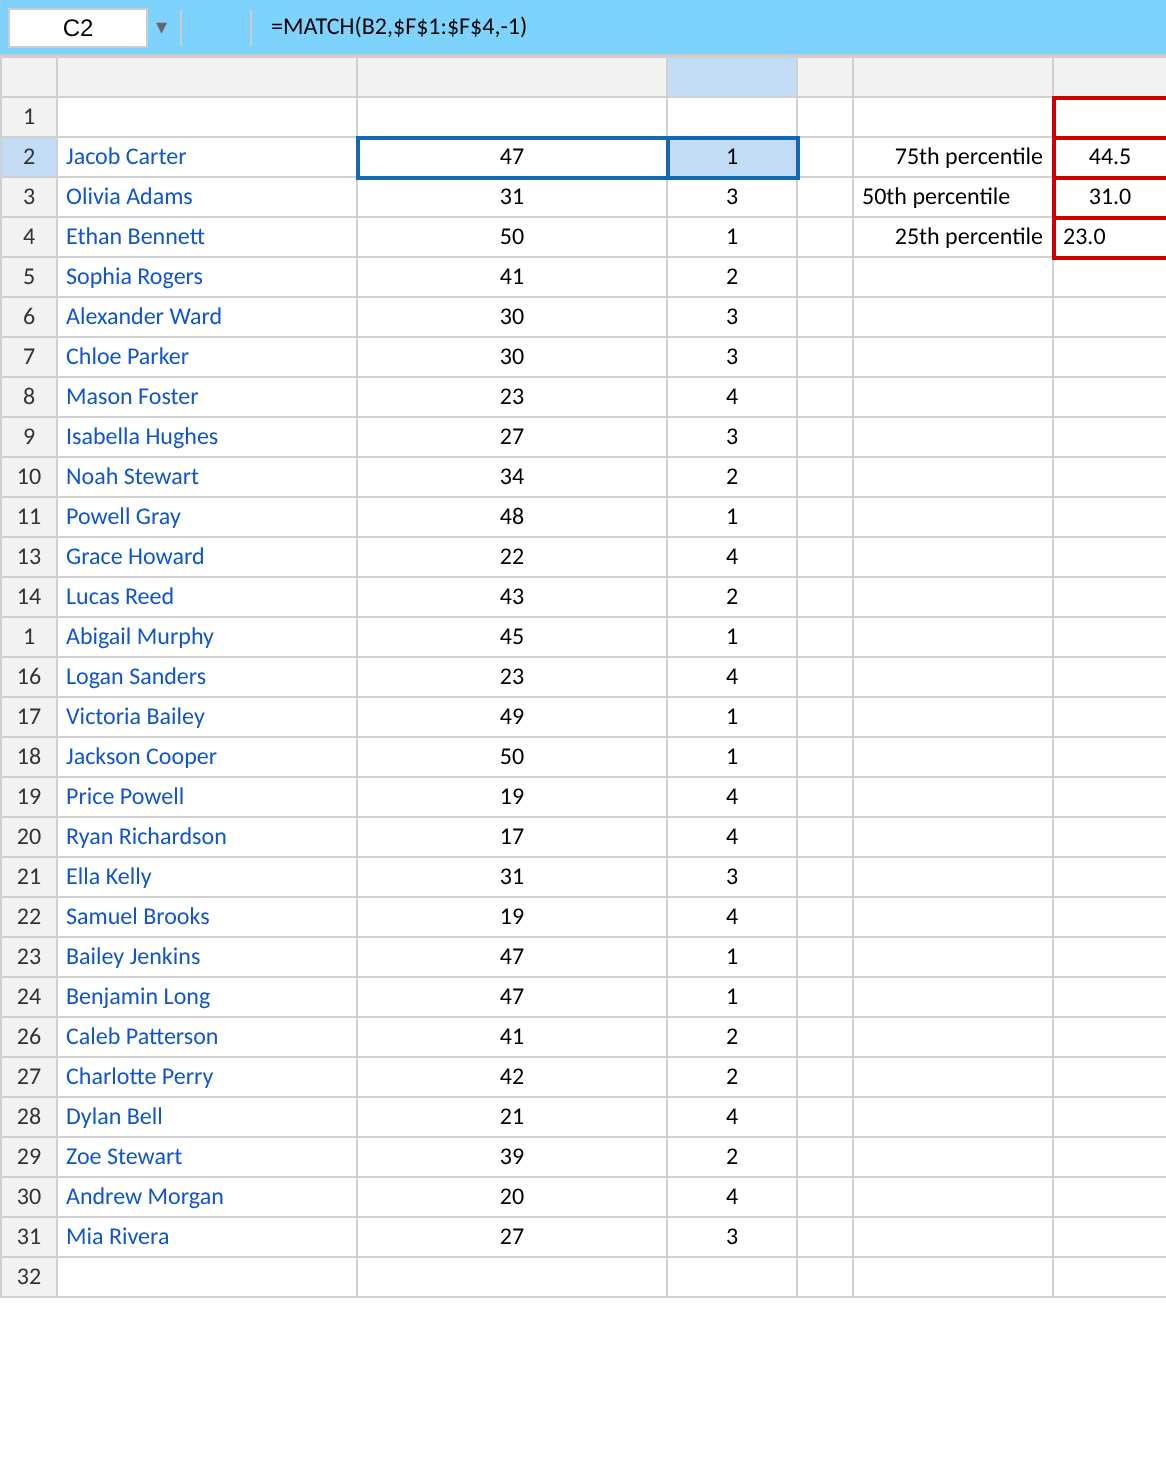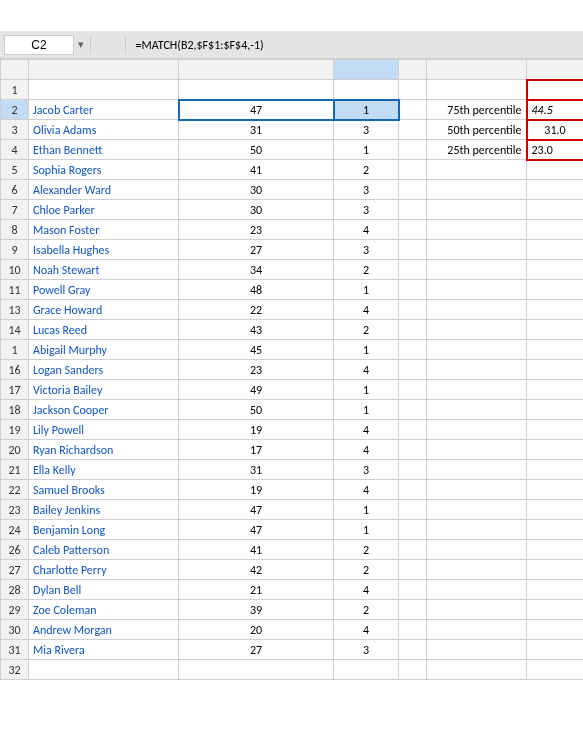--- a/index.html
+++ b/index.html
@@ -2,25 +2,24 @@
 <html><head>
   <meta charset="utf-8">
   <style>
     * { box-sizing: border-box; margin: 0; padding: 0; }
     body { font-family: Calibri, Arial, sans-serif; font-size: 12px; background: #fff; }
 
     .formula-bar {
       display: flex;
       align-items: center;
       border-bottom: 1px solid #ccc;
-      background: #e5e5e5;
+      background: #7dd3fc;
       height: 28px;
       padding: 0 4px;
       gap: 4px;
-      margin-top: 31px;
     }
     .cell-name-box {
       width: 70px;
       border: 1px solid #ccc;
       padding: 2px 4px;
       font-size: 12px;
       background: white;
       text-align: center;
     }
     .formula-bar-icons {
@@ -196,29 +195,29 @@
         <td class="row1-header"></td>
         <td class="row1-header red-bordered" style="font-weight:bold;text-align:center;"></td>
       </tr>
     <tr class="data-row">
           <td class="row-num active-row-num">2</td>
           <td class="employee-name">Jacob Carter</td>
           <td class="number-cell" style="border: 2px solid rgb(20, 103, 181);">47</td>
           <td class="quartile-cell" style="background: rgb(195, 220, 245); border: 2px solid rgb(20, 103, 181);">1</td>
           <td class="empty"></td>
           <td style="text-align: right;">75th percentile</td>
-          <td class="red-bordered" style="text-align: left; font-style: italic;">44.5</td>
+          <td class="red-bordered" style="text-align: center;">44.5</td>
         </tr>
         <tr class="data-row">
           <td class="row-num">3</td>
           <td class="employee-name">Olivia Adams</td>
           <td class="number-cell">31</td>
           <td class="quartile-cell">3</td>
           <td class="empty"></td>
-          <td style="text-align: right;">50th percentile</td>
+          <td style="text-align: left;">50th percentile</td>
           <td class="red-bordered" style="text-align: center;">31.0</td>
         </tr>
         <tr class="data-row">
           <td class="row-num">4</td>
           <td class="employee-name">Ethan Bennett</td>
           <td class="number-cell">50</td>
           <td class="quartile-cell">1</td>
           <td class="empty"></td>
           <td style="text-align: right;">25th percentile</td>
           <td class="red-bordered" style="text-align: left;">23.0</td>
@@ -335,21 +334,21 @@
           <td class="row-num">18</td>
           <td class="employee-name">Jackson Cooper</td>
           <td class="number-cell">50</td>
           <td class="quartile-cell">1</td>
           <td class="empty"></td>
           <td style="text-align: right;"></td>
           <td style="text-align: center;"></td>
         </tr>
         <tr class="data-row">
           <td class="row-num">19</td>
-          <td class="employee-name">Lily Powell</td>
+          <td class="employee-name">Price Powell</td>
           <td class="number-cell">19</td>
           <td class="quartile-cell">4</td>
           <td class="empty"></td>
           <td style="text-align: right;"></td>
           <td style="text-align: center;"></td>
         </tr>
         <tr class="data-row">
           <td class="row-num">20</td>
           <td class="employee-name">Ryan Richardson</td>
           <td class="number-cell">17</td>
@@ -416,21 +415,21 @@
           <td class="row-num">28</td>
           <td class="employee-name">Dylan Bell</td>
           <td class="number-cell">21</td>
           <td class="quartile-cell">4</td>
           <td class="empty"></td>
           <td style="text-align: right;"></td>
           <td style="text-align: center;"></td>
         </tr>
         <tr class="data-row">
           <td class="row-num">29</td>
-          <td class="employee-name">Zoe Coleman</td>
+          <td class="employee-name">Zoe Stewart</td>
           <td class="number-cell">39</td>
           <td class="quartile-cell">2</td>
           <td class="empty"></td>
           <td style="text-align: right;"></td>
           <td style="text-align: center;"></td>
         </tr>
         <tr class="data-row">
           <td class="row-num">30</td>
           <td class="employee-name">Andrew Morgan</td>
           <td class="number-cell">20</td>

